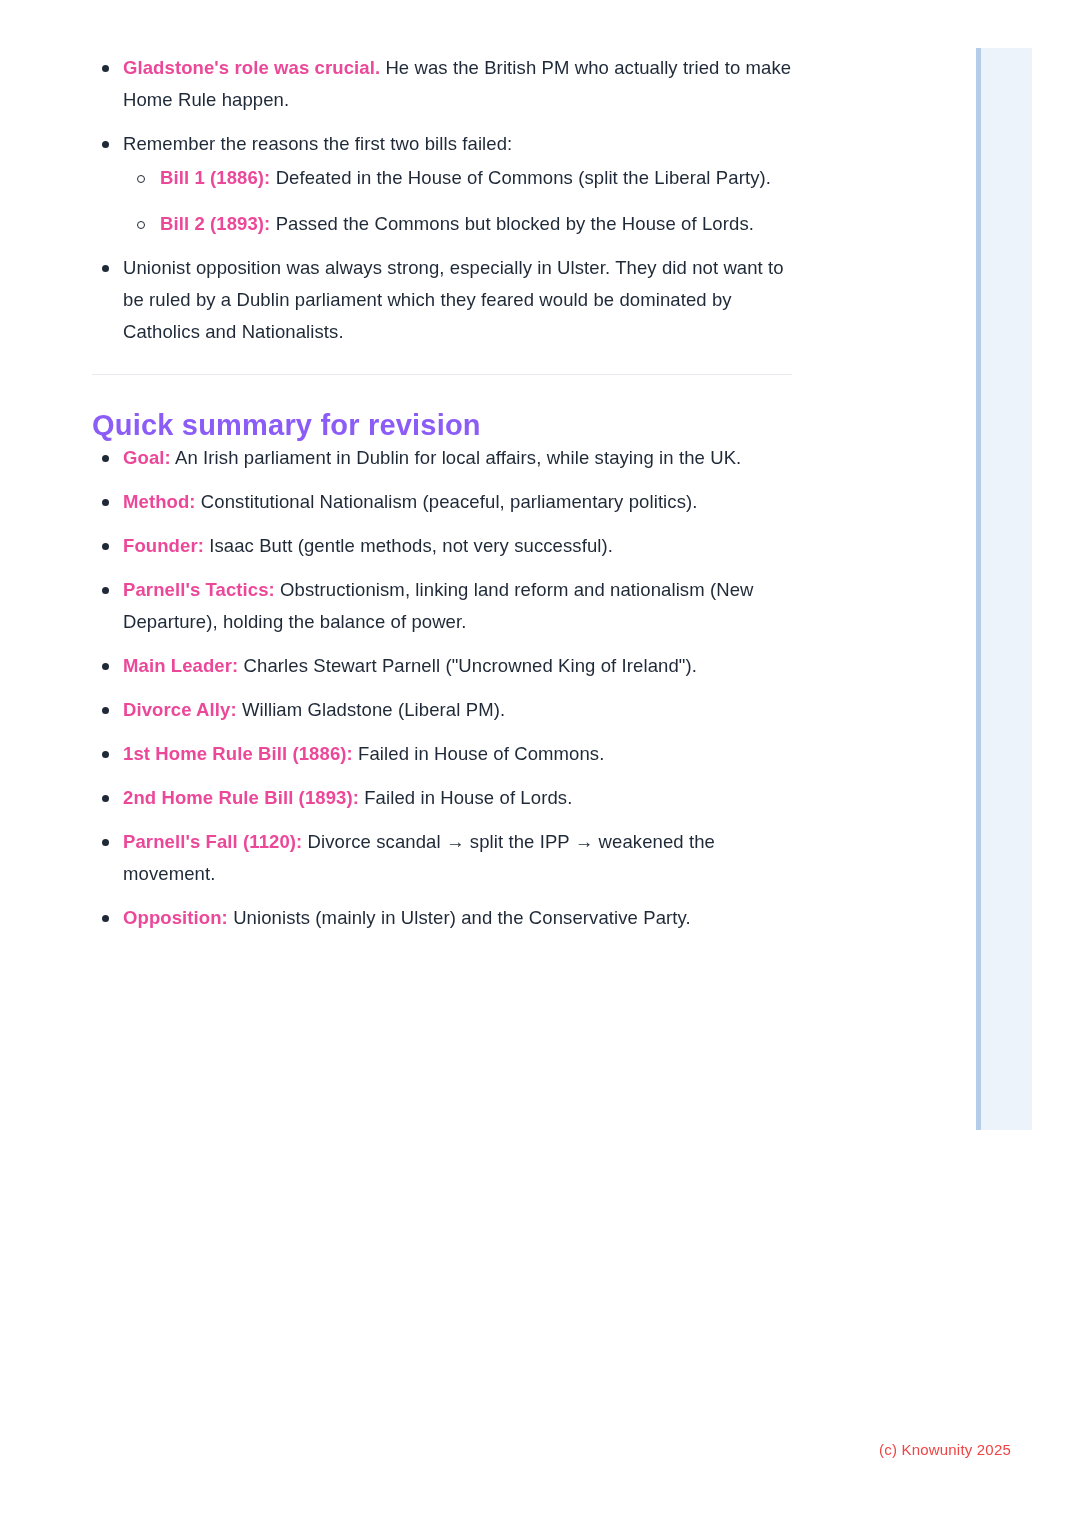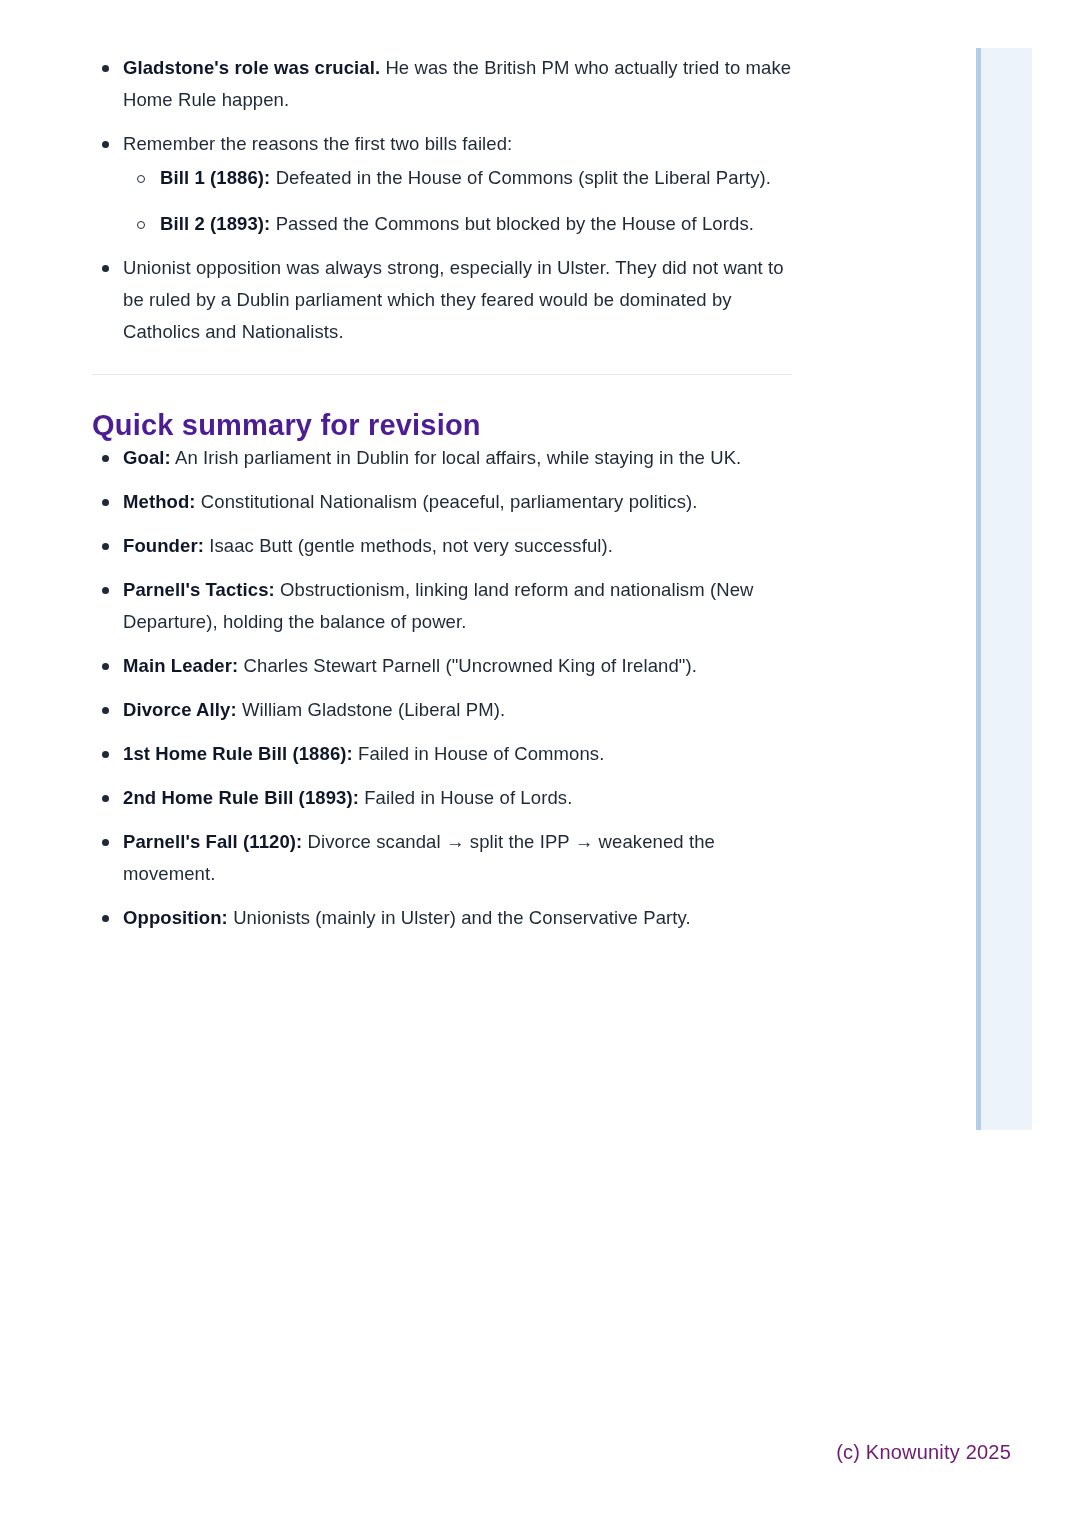--- a/index.html
+++ b/index.html
@@ -19,39 +19,39 @@
   }
   .marker{
     position:absolute;left:10px;top:13px;width:7px;height:7px;border-radius:50%;
   }
   .disc{background:#1f2937;}
   .ring{width:6px;height:6px;background:transparent;border:1.5px solid #1f2937;left:12px;}
   ul.sub-list{margin:2px 0 0 0;}
   ul.sub-list li{padding-left:37px;margin-bottom:14px;}
   ul.sub-list li:last-child{margin-bottom:0;}
   ul.sub-list .marker{left:14px;}
-  li b{font-weight:700;color:#0f172a;}
+  li b{font-weight:700;color:#ec4899;}
   hr.section-divider{
     border:none;border-top:1px solid #e7e9ee;margin:26px 0 0 0;width:100%;
   }
   h1.section-heading{
     margin:33px 0 0 0;font-size:29px;line-height:34px;font-weight:700;
-    color:#4c1d95;letter-spacing:0.2px;
+    color:#8b5cf6;letter-spacing:0.2px;
   }
   ul.summary-list{}
   .scroll-strip{
     position:absolute;left:976px;top:48px;width:56px;height:1082px;
     background:#ecf3fb;
   }
   .scroll-strip .edge{
     position:absolute;left:0;top:0;width:5px;height:100%;background:#b4cde9;
   }
   .footer{
     position:absolute;top:1441px;right:69px;
-    font-size:20px;color:#701a75;letter-spacing:0.2px;
+    font-size:15px;color:#ef4444;letter-spacing:0.2px;
   }
 </style>
 </head>
 <body>
 
 <div class="content">
 
   <ul class="notes-list">
     <li>
       <span class="marker disc"></span>

